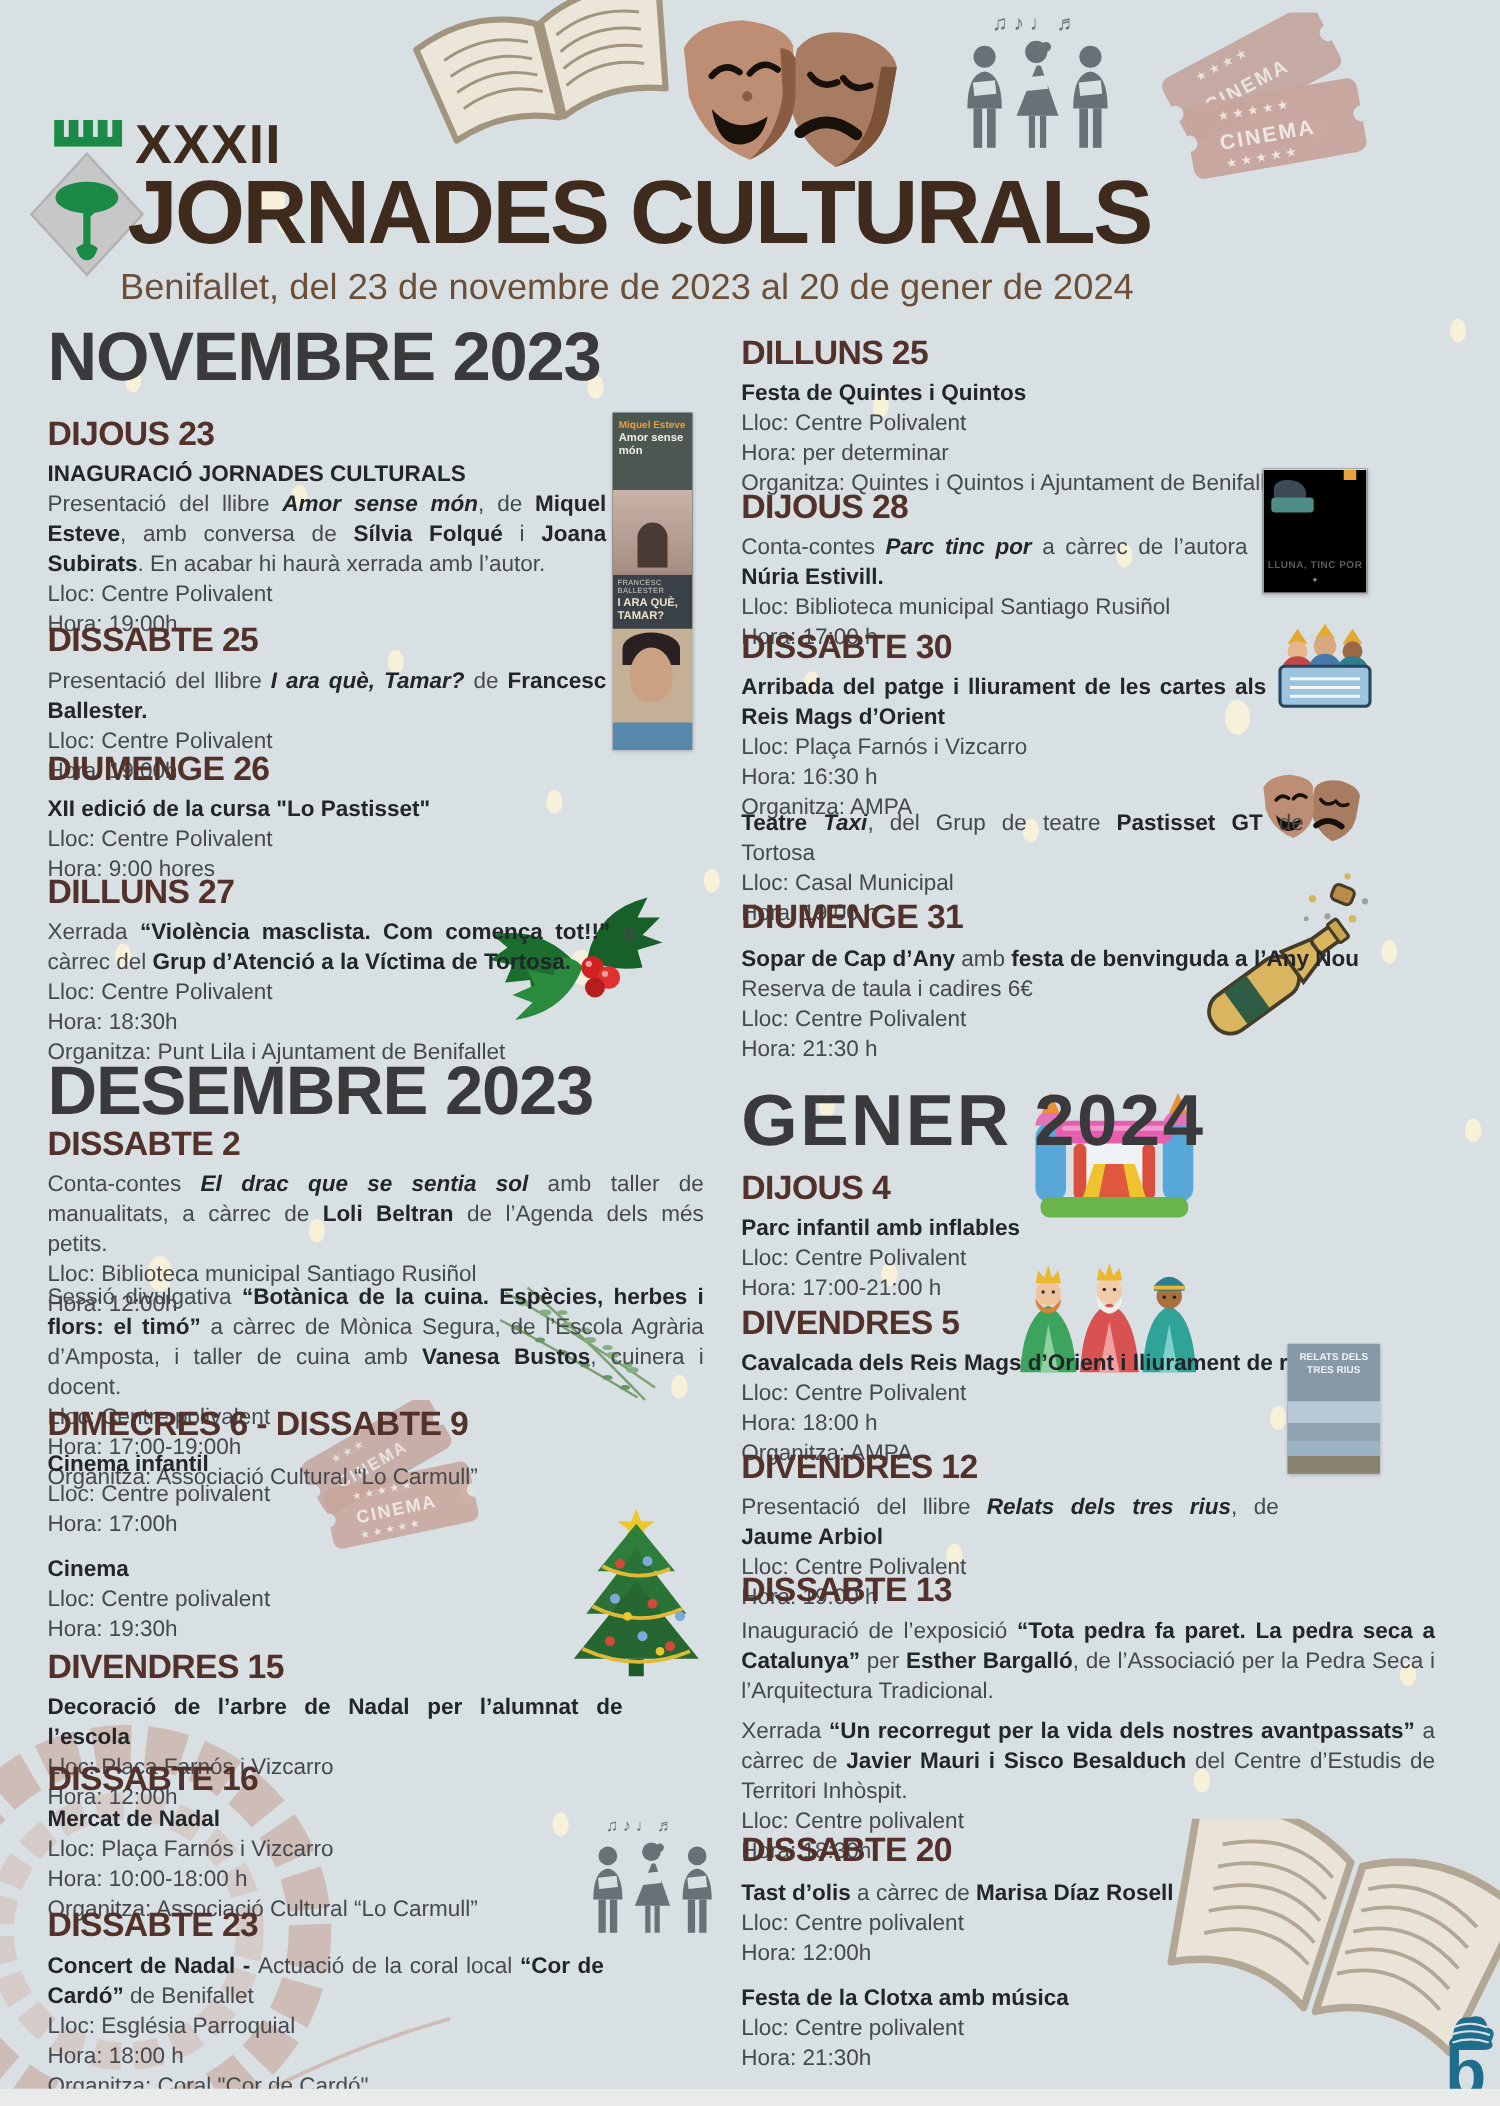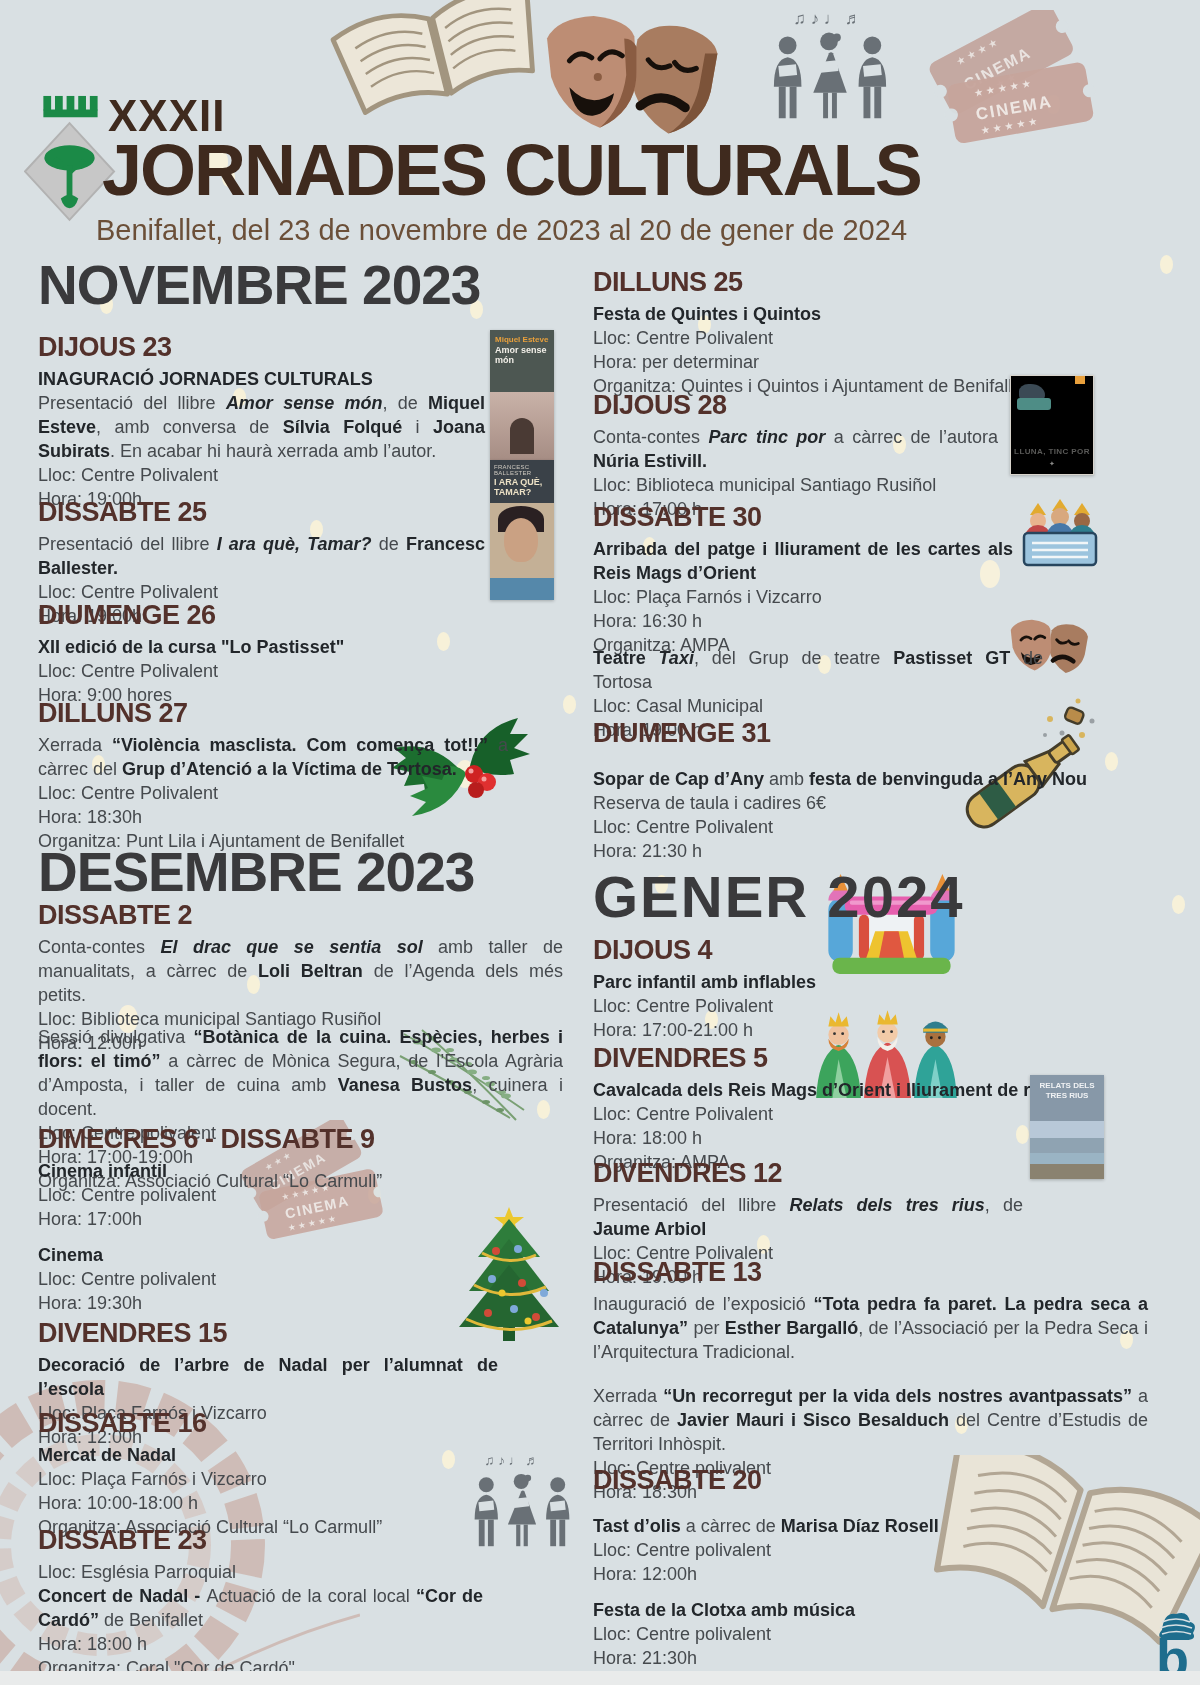--- a/index.html
+++ b/index.html
@@ -25,21 +25,21 @@
   .maintitle{font-size:72px;font-weight:900;color:#3f2a1e;line-height:1;letter-spacing:-2px;margin:-4px 0 0 -6px;}
   .subtitle{font-size:29px;color:#6b4f38;margin:8px 0 0 -12px;letter-spacing:0;}
 
   .month{position:absolute;z-index:3;font-weight:900;color:#3a3a3c;letter-spacing:-1px;line-height:1;margin:0;}
   .ev{position:absolute;z-index:3;}
   .day{font-size:27px;font-weight:800;color:#53312b;margin:0 0 6px;letter-spacing:-.5px;line-height:1.05;}
   .ln{font-size:18px;line-height:24px;color:#45494d;text-align:justify;margin:0;}
   .sb{font-weight:700;color:#22262a;}
   .si{font-style:italic;}
   .gap{margin-top:12px;}
-  .gap8{margin-top:20px;}
+  .gap8{margin-top:8px;}
 
   .decor{position:absolute;z-index:2;}
   .z1{z-index:1;}
 
   
   .cover{position:absolute;z-index:3;box-shadow:0 1px 3px rgba(0,0,0,.25);overflow:hidden;}
   .amor{left:490px;top:330px;width:64px;height:130px;background:#4d5752;}
   .amor .ctop{padding:5px 5px 0 5px;}
   .amor .cauthor{font-size:8px;font-weight:700;color:#e8a03c;line-height:1.15;}
   .amor .ctitle{font-size:9px;font-weight:700;color:#f2efe8;line-height:1.1;margin-top:2px;}
@@ -239,22 +239,22 @@
   <div class="ev" style="left:38px;top:1409px;width:460px">
     <h3 class="day">DISSABTE 16</h3>
     <p class="ln"><span class="sb">Mercat de Nadal</span></p>
     <p class="ln"><span>Lloc: Plaça Farnós i Vizcarro</span></p>
     <p class="ln"><span>Hora: 10:00-18:00 h</span></p>
     <p class="ln"><span>Organitza: Associació Cultural “Lo Carmull”</span></p>
   </div>
 
   <div class="ev" style="left:38px;top:1526px;width:445px">
     <h3 class="day">DISSABTE 23</h3>
+    <p class="ln"><span class="sb">Concert de Nadal - </span><span>Actuació de la coral local </span><span class="sb">“Cor de Cardó”</span><span> de Benifallet</span></p>
     <p class="ln"><span>Lloc: Església Parroquial</span></p>
-    <p class="ln"><span class="sb">Concert de Nadal - </span><span>Actuació de la coral local </span><span class="sb">“Cor de Cardó”</span><span> de Benifallet</span></p>
     <p class="ln"><span>Hora: 18:00 h</span></p>
     <p class="ln"><span>Organitza: Coral "Cor de Cardó"</span></p>
   </div>
 
   <div class="ev" style="left:593px;top:268px;width:555px">
     <h3 class="day">DILLUNS 25</h3>
     <p class="ln"><span class="sb">Festa de Quintes i Quintos</span></p>
     <p class="ln"><span>Lloc: Centre Polivalent</span></p>
     <p class="ln"><span>Hora: per determinar</span></p>
     <p class="ln"><span>Organitza: Quintes i Quintos i Ajuntament de Benifallet</span></p>

